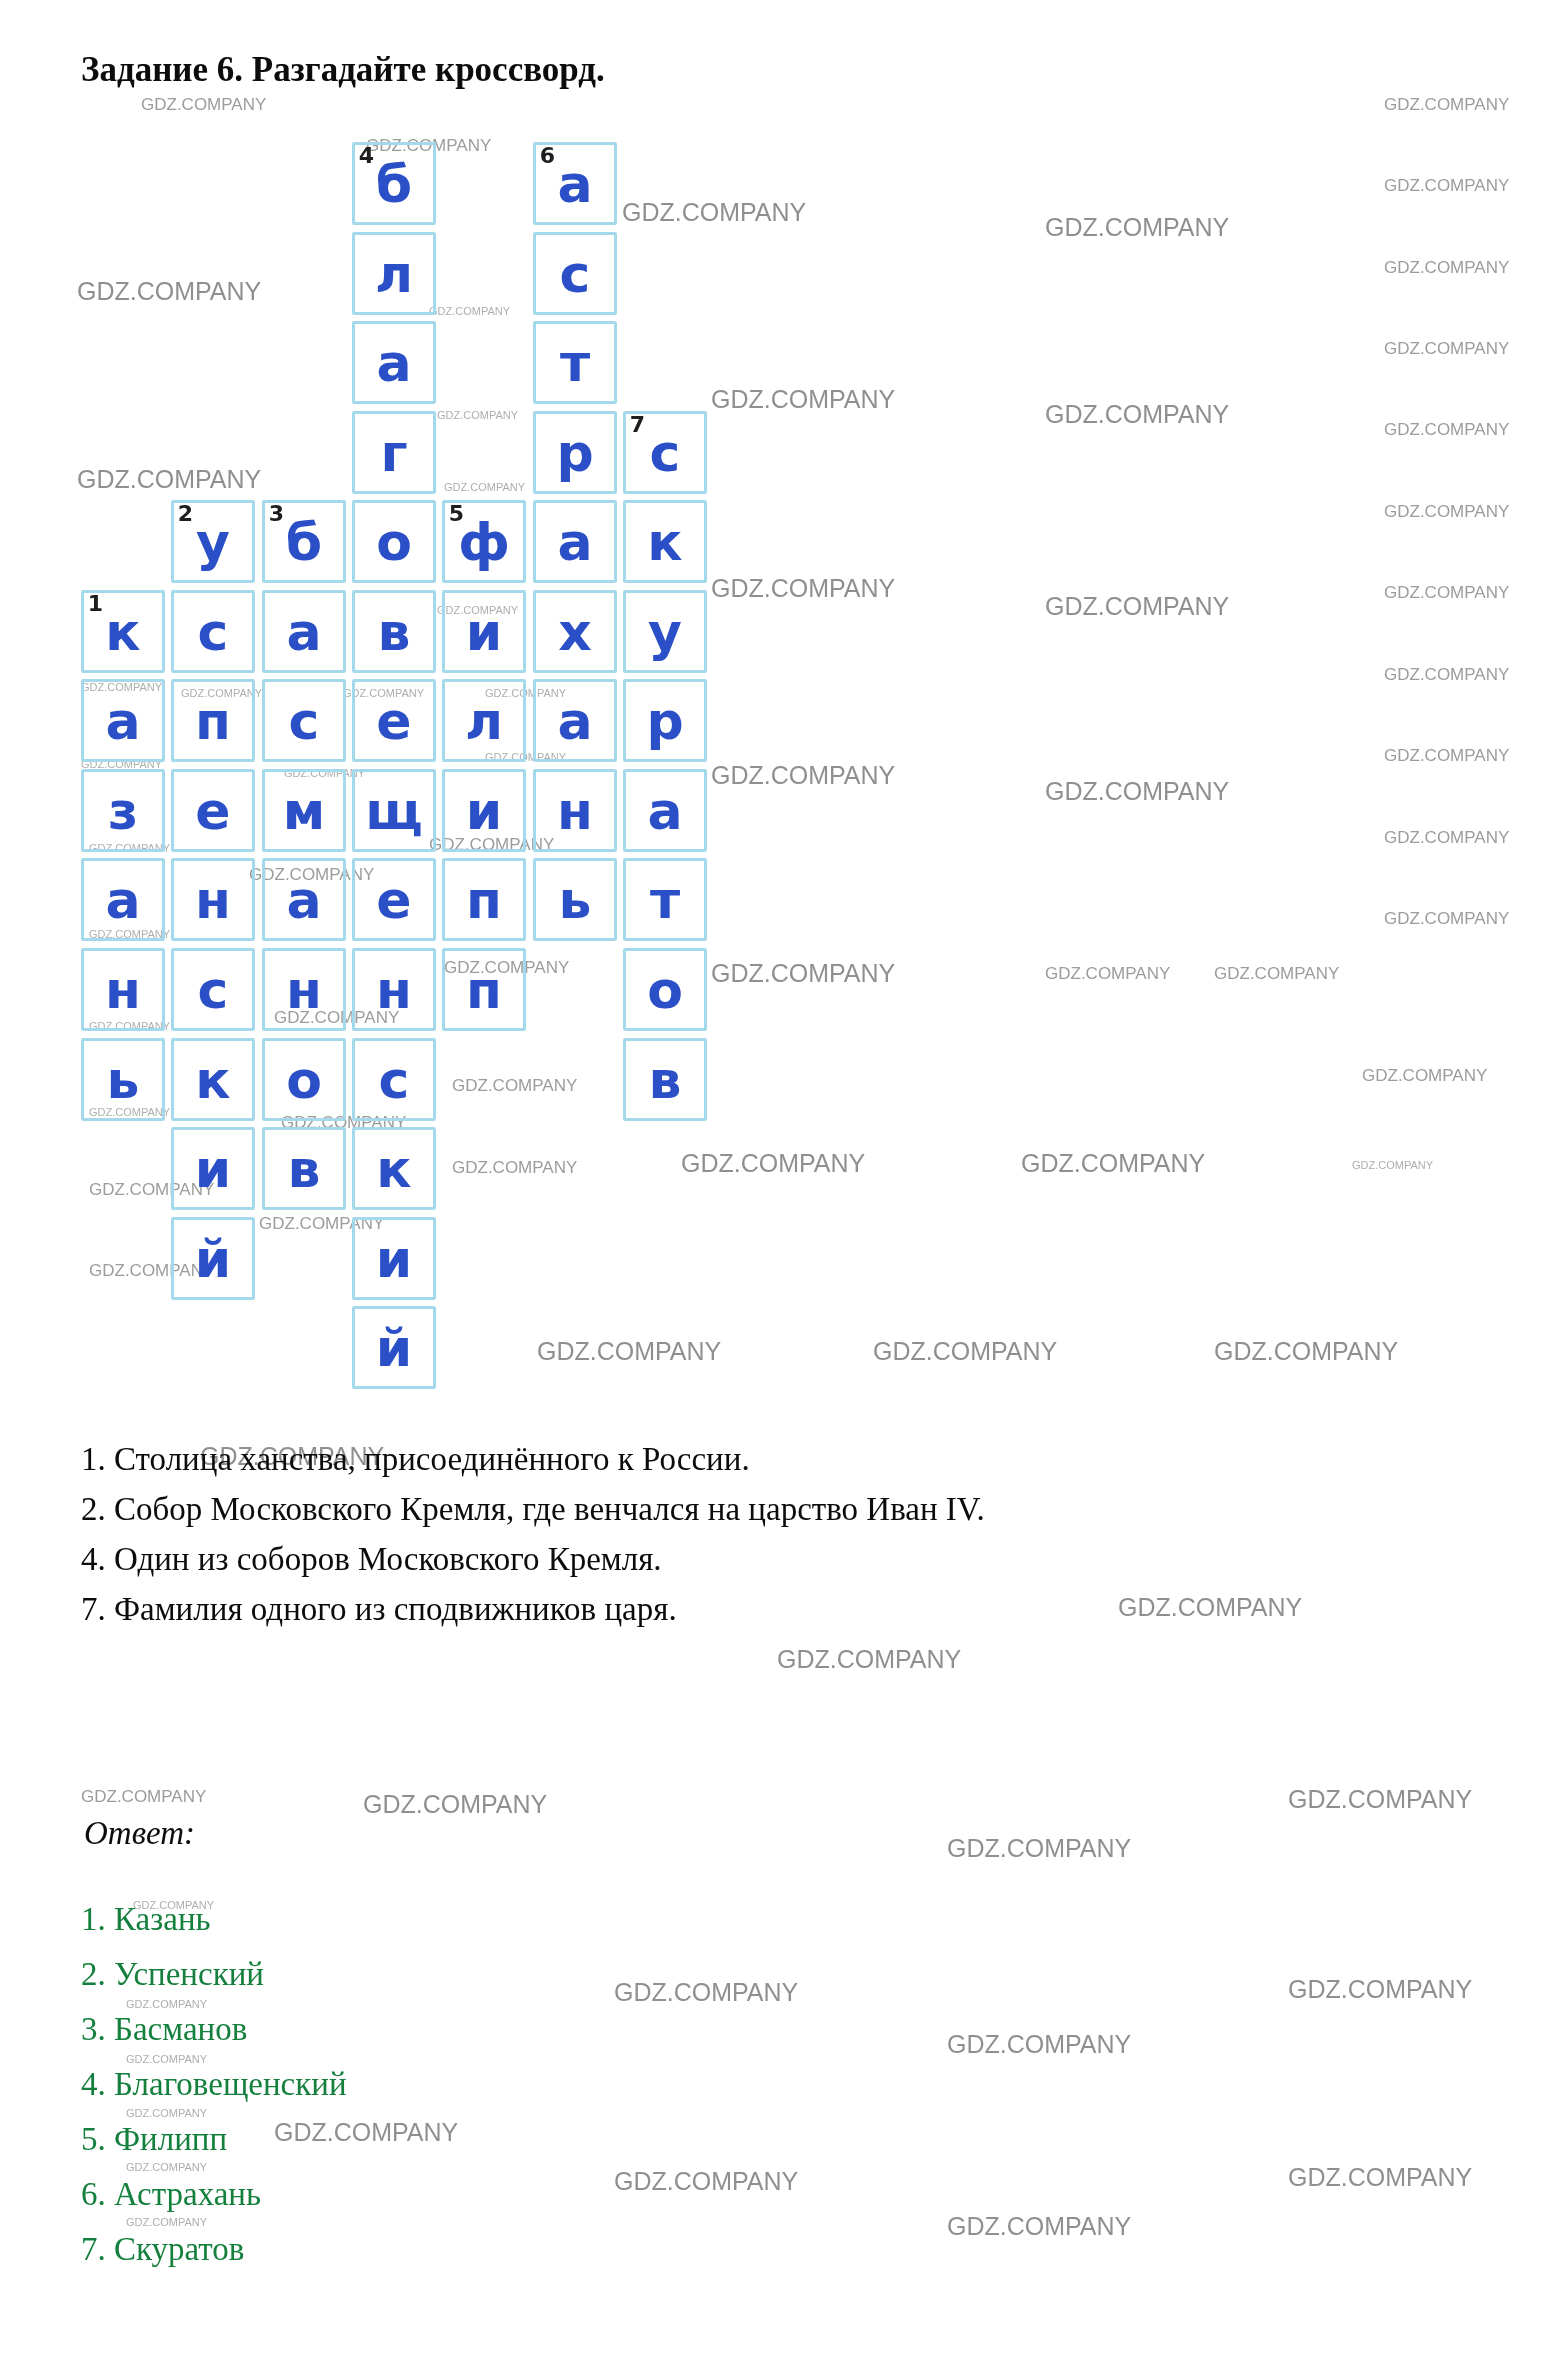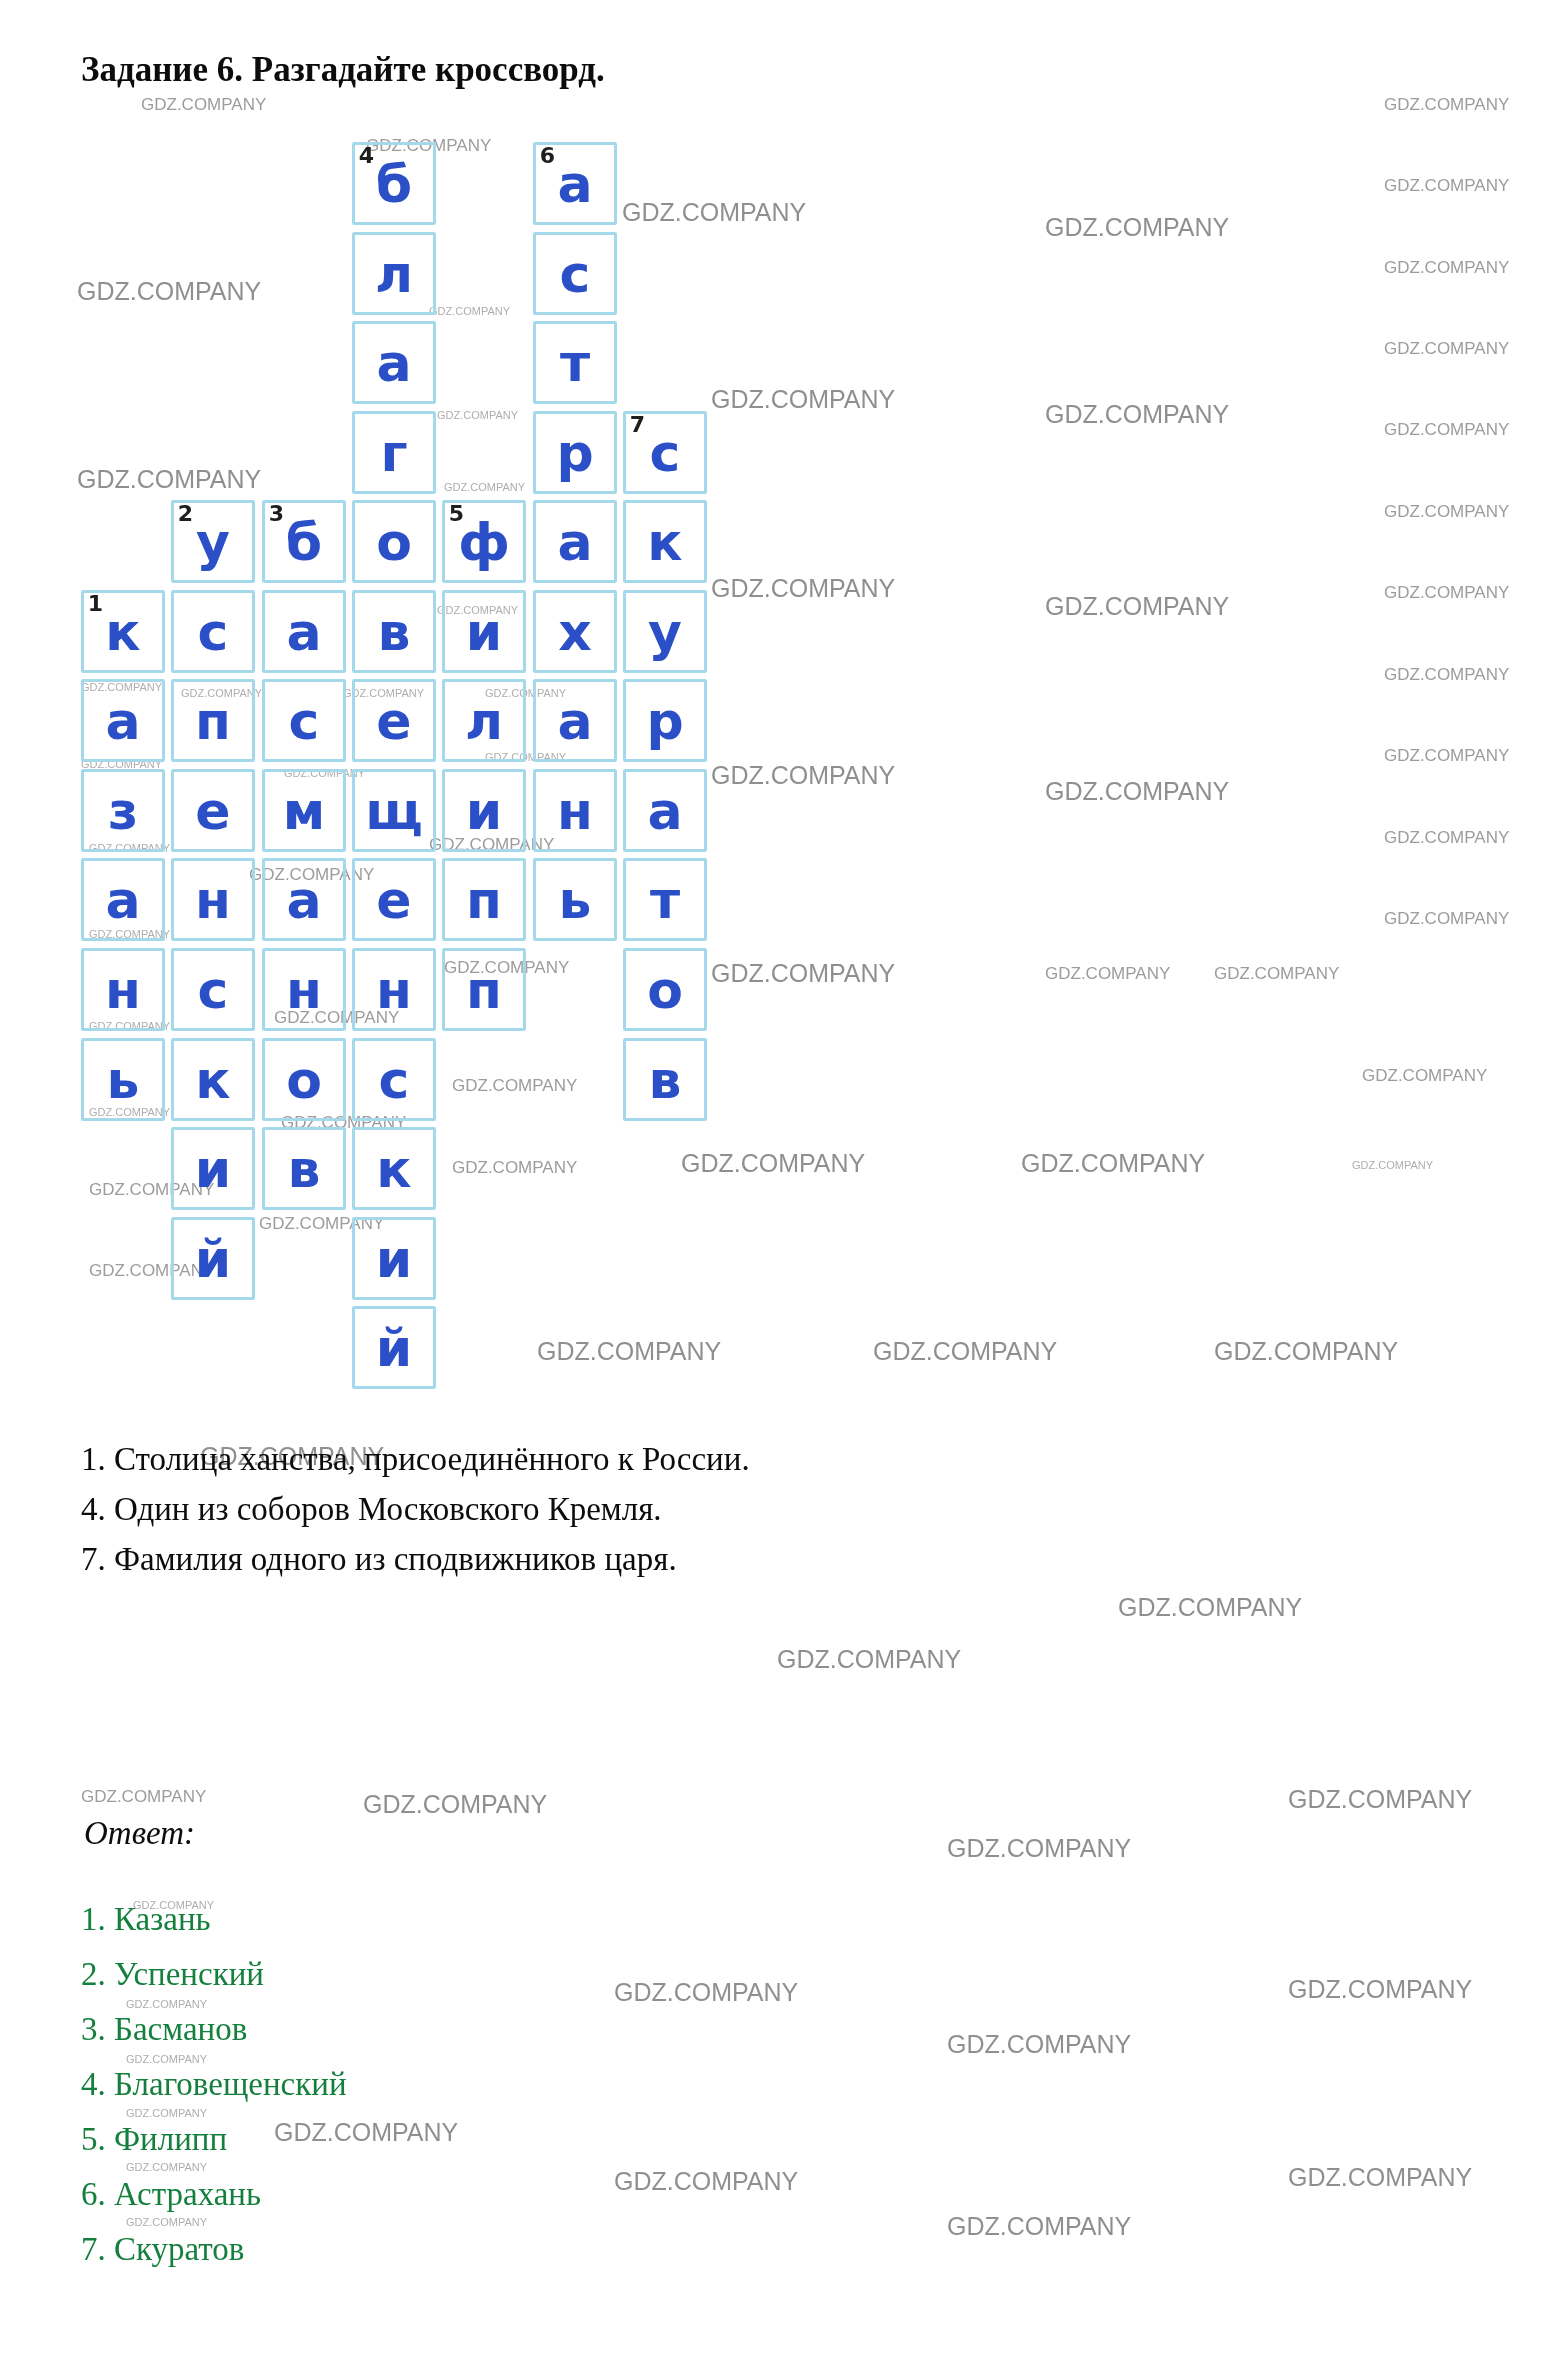--- a/index.html
+++ b/index.html
@@ -357,20 +357,21 @@
         <div class="cell" style="left: 542px; top: 806px;">
           <span class="letter">о</span>
         </div>
         <div class="cell" style="left: 542px; top: 896px;">
           <span class="letter">в</span>
         </div>
       </div>
 
     <div class="clues">
       <div class="clue">1. Столица ханства, присоединённого к России.</div>
+      <div class="clue">2. Собор Московского Кремля, где венчался на царство Иван IV.</div>
       <div class="clue">4. Один из соборов Московского Кремля.</div>
       <div class="clue">7. Фамилия одного из сподвижников царя.</div>
     </div>
 
     <div class="answer-label">Ответ:</div>
 
     <div class="answers">
       <div class="answer">1. Казань</div>
       <div class="answer">2. Успенский</div>
       <div class="answer">3. Басманов</div>

